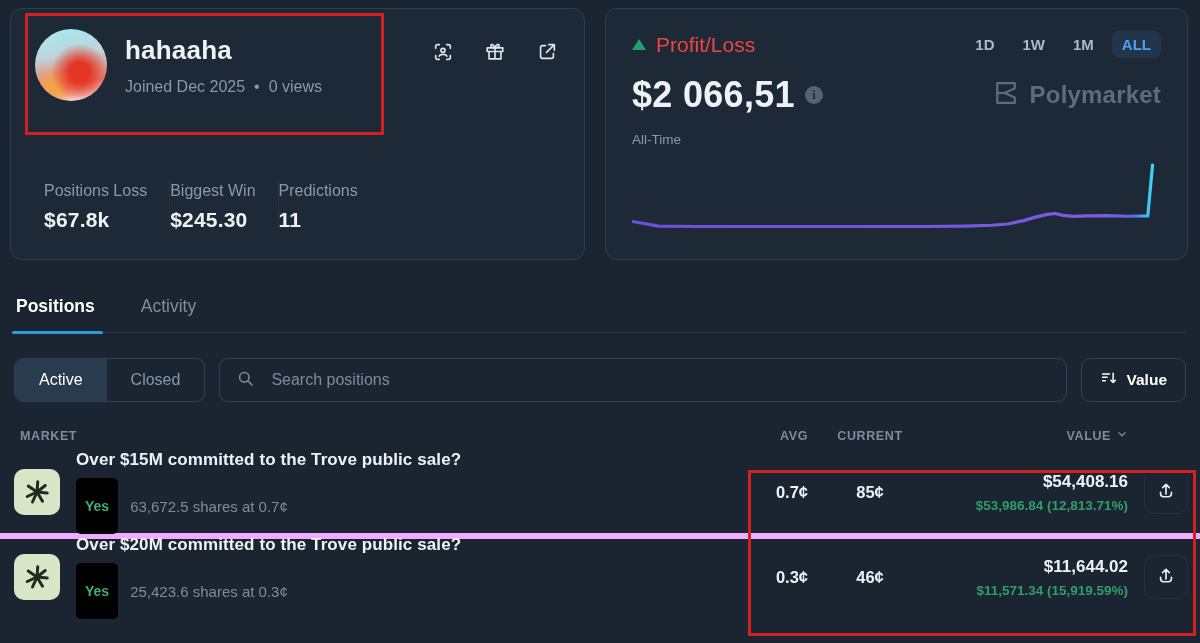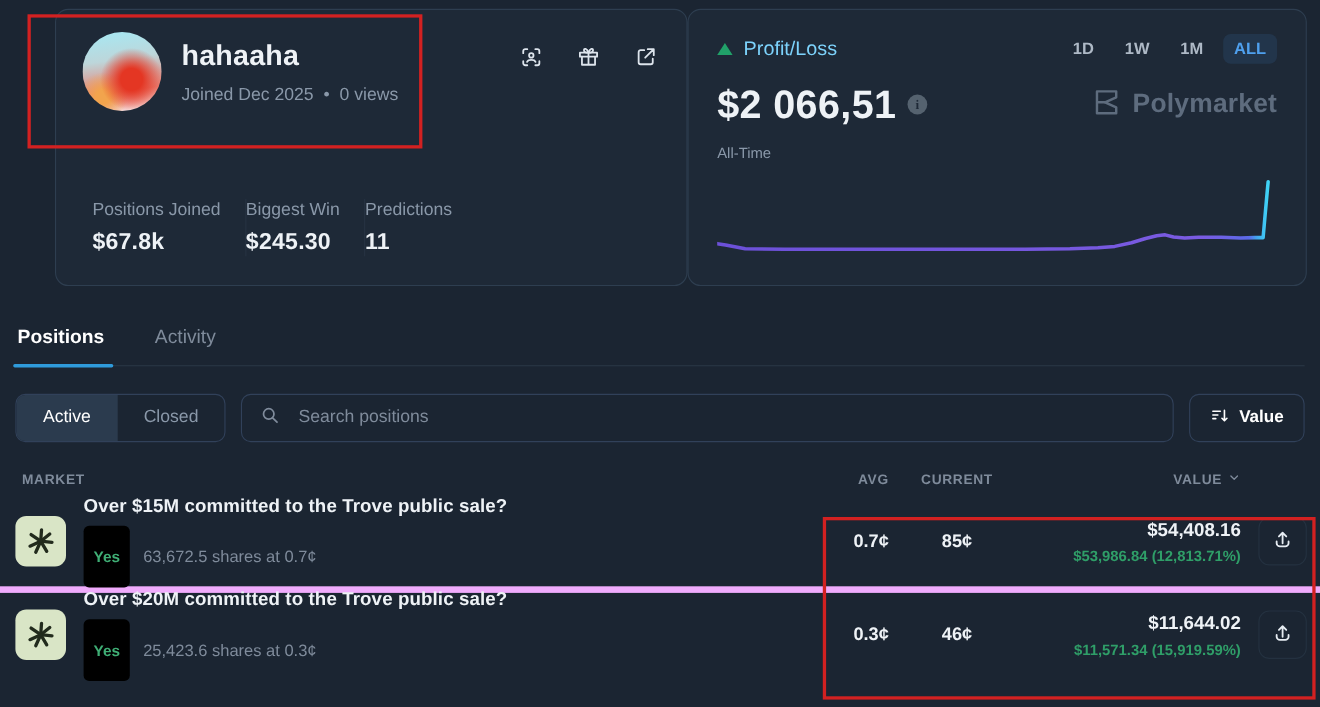--- a/index.html
+++ b/index.html
@@ -3,21 +3,21 @@
 <meta charset="utf-8">
 <style>
   * { box-sizing: border-box; margin: 0; padding: 0; }
   html,body { background:#141c27; }
   body { font-family: "Liberation Sans", sans-serif; }
   .page {
     position: relative; width: 1200px; height: 643px;
     background: #1b2532; color: #eef2f6; overflow: hidden;
   }
   
-  .top-row { display:flex; padding:8px 12px 0 10px;margin-left:40px; }
+  .top-row { display:flex; gap:20px; padding:8px 12px 0 10px; }
   .card {
     background:#1e2937; border:1px solid #2e3e50; border-radius:12px;
     height:252px; position:relative;
   }
   .card.profile { width:575px; padding:20px 24px; }
   .card.pnl { flex:1; padding:22px 26px 14px; display:flex; flex-direction:column; }
 
   .profile-head { display:flex; align-items:flex-start; }
   .avatar {
     width:72px; height:72px; border-radius:50%;
@@ -37,21 +37,21 @@
   .stats-row { position:absolute; left:33px; right:24px; bottom:26px; display:flex; align-items:center; }
   .stat { padding-right:22px; }
   .stat-label { font-size:16px; color:#8a98a9; }
   .stat-value { font-size:21px; font-weight:700; margin-top:8px; letter-spacing:.2px; }
   .stat-divider { width:1px; height:52px; background:#31415466; }
 
   
   .pnl-head { display:flex; align-items:center; }
   .tri-up { width:0; height:0; border-left:7px solid transparent; border-right:7px solid transparent;
             border-bottom:11px solid #21a169; margin-right:10px; }
-  .pnl-label { font-size:18px; color:#7dd3fc; }
+  .pnl-label { font-size:21px; color:#ef4444; }
   .timeframes { margin-left:auto; display:flex; gap:8px; }
   .tf-btn { background:none; border:none; color:#aeb9c6; font-weight:700; font-size:15px;
             padding:5px 10px; border-radius:7px; cursor:pointer; font-family:inherit;text-align:right; }
   .tf-btn.active { color:#4fa0ee; background:#27405c8c; }
   .pnl-amount-row { display:flex; align-items:center; margin-top:16px; }
   .pnl-amount { font-size:36px; font-weight:700; letter-spacing:.3px; }
   .info-icon { width:18px; height:18px; border-radius:50%; background:#55626f; color:#1e2937;
                font-size:12px; font-weight:700; display:flex; align-items:center; justify-content:center;
                margin-left:10px; cursor:default; font-family:"Liberation Serif", serif; }
   .brand { margin-left:auto; display:flex; align-items:center; gap:10px; color:#5e6c7e; }
@@ -164,21 +164,21 @@
                 <path d="M10.5 5H7a2 2 0 0 0-2 2v10a2 2 0 0 0 2 2h10a2 2 0 0 0 2-2v-3.5"></path>
                 <path d="M14 4h6v6M20 4l-8.5 8.5"></path>
               </svg>
             </span>
           </button>
         </div>
       </div>
 
       <div class="stats-row">
         <div class="stat">
-          <div class="stat-label">Positions Joined</div>
+          <div class="stat-label">Positions Loss</div>
           <div class="stat-value">$67.8k</div>
         </div>
         <div class="stat-divider"></div>
         <div class="stat">
           <div class="stat-label">Biggest Win</div>
           <div class="stat-value">$245.30</div>
         </div>
         <div class="stat-divider"></div>
         <div class="stat">
           <div class="stat-label">Predictions</div>

